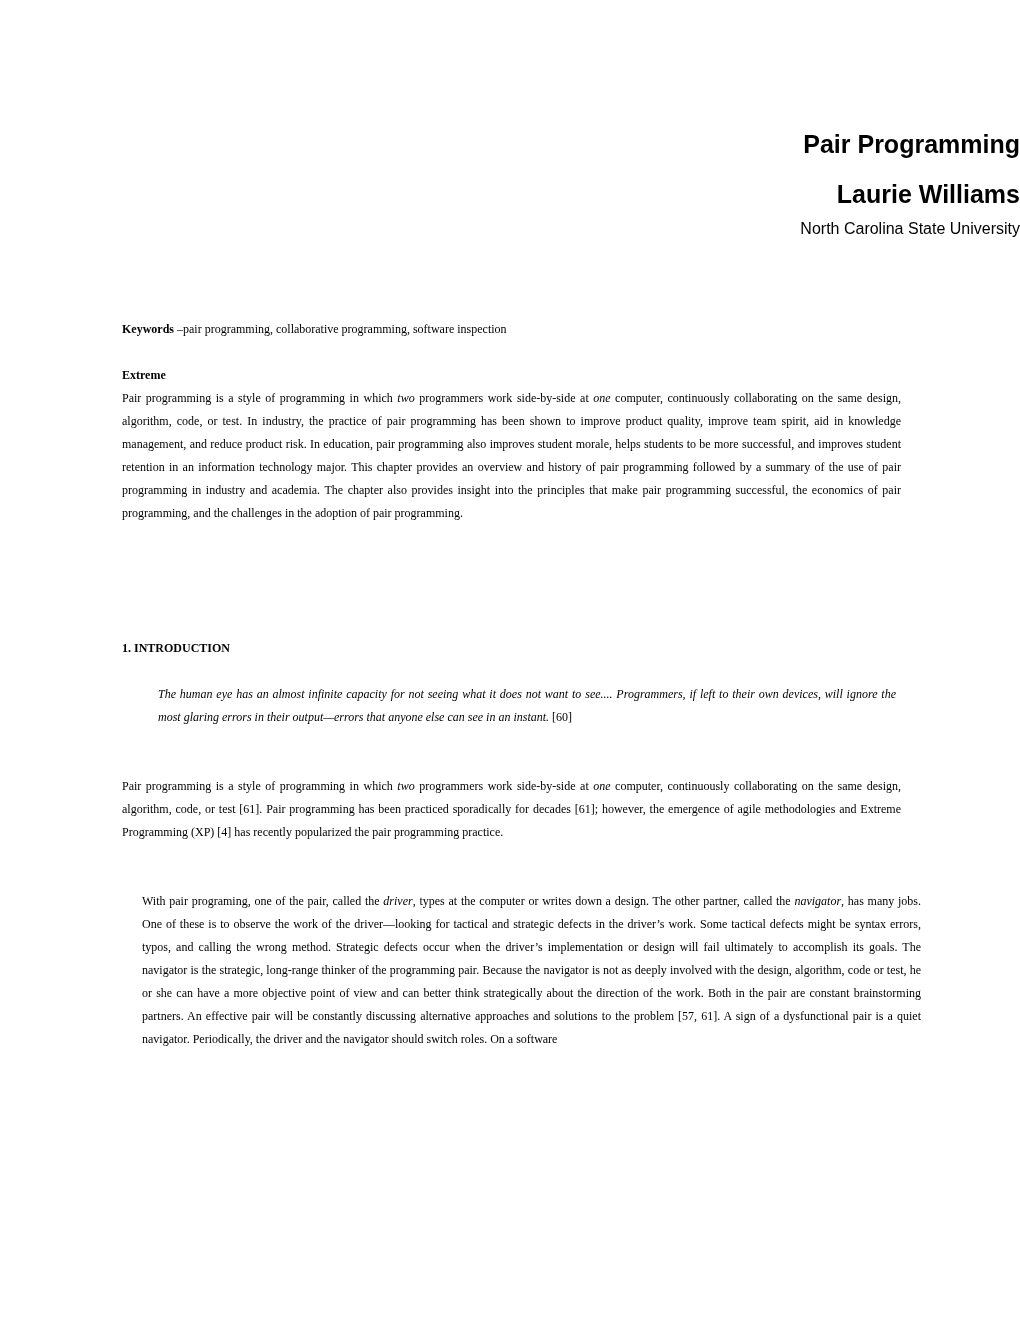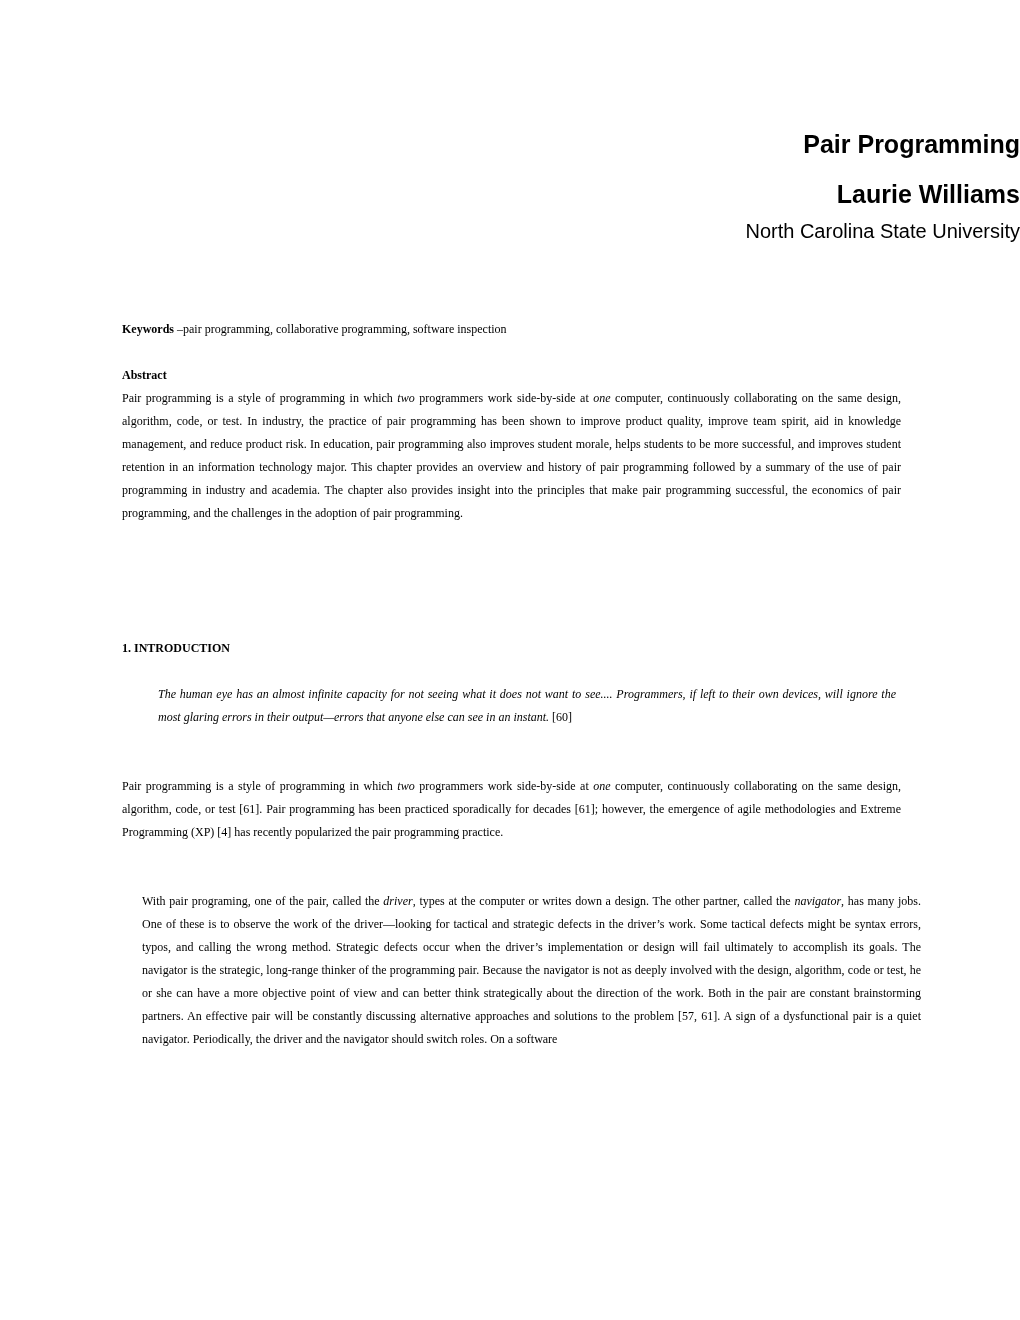--- a/index.html
+++ b/index.html
@@ -1,41 +1,41 @@
 <!DOCTYPE html>
 <html><head>
 <meta charset="utf-8">
 <style>
   html, body { margin: 0; padding: 0; background: #ffffff; }
   body { width: 1020px; height: 1320px; position: relative; overflow: hidden; color: #000; }
   .title { position: absolute; left: 0; width: 1020px; text-align: right; font-family: "Liberation Sans", sans-serif; font-weight: bold; }
   #t1 { top: 130px; font-size: 25px; }
   #t2 { top: 180px; font-size: 25px; }
-  #t3 { top: 220px; font-size: 20px; font-weight: normal; }
+  #t3 { top: 220px; font-size: 16px; font-weight: normal; }
   .txt { font-family: "Liberation Serif", serif; font-size: 12px; line-height: 23px; text-align: justify; text-align-last: left; margin: 0; }
   .abs { position: absolute; left: 122px; width: 779px; }
   #kw { top: 318px; }
   #abs-h { top: 364px; font-weight: bold; }
   #abs-p { top: 387px; }
   #intro-h { top: 637px; font-weight: bold; }
   #quote { position: absolute; left: 158px; width: 738px; top: 683px; font-style: italic; }
   #p1 { top: 775px; }
   #p2 { top: 890px; margin-left: 20px; }
   .plain { font-style: normal; }
 </style>
 </head>
 <body>
 
 <div id="t1" class="title">Pair Programming</div>
 <div id="t2" class="title">Laurie Williams</div>
 <div id="t3" class="title">North Carolina State University</div>
 
 <p id="kw" class="txt abs"><b>Keywords</b><span> –pair programming, collaborative programming, software inspection</span></p>
 
-<p id="abs-h" class="txt abs">Abstract</p>
+<p id="abs-h" class="txt abs">Extreme</p>
 <p id="abs-p" class="txt abs"><span>Pair programming is a style of programming in which </span><i>two</i><span> programmers work side-by-side at </span><i>one</i><span> computer, continuously collaborating on the same design, algorithm, code, or test.  In industry, the practice of pair programming has been shown to improve product quality, improve team spirit, aid in knowledge management, and reduce product risk.  In education, pair programming also improves student morale, helps students to be more successful, and improves student retention in an information technology major.  This chapter provides an overview and history of pair programming followed by a summary of the use of pair programming in industry and academia.  The chapter also provides insight into the principles that make pair programming successful, the economics of pair programming, and the challenges in the adoption of pair programming.</span></p>
 
 <p id="intro-h" class="txt abs">1. INTRODUCTION</p>
 
 <p id="quote" class="txt"><span>The human eye has an almost infinite capacity for not seeing what it does not want to see.... Programmers, if left to their own devices, will ignore the most glaring errors in their output—errors that anyone else can see in an instant.</span><span class="plain"> [60]</span></p>
 
 <p id="p1" class="txt abs"><span>Pair programming is a style of programming in which </span><i>two</i><span> programmers work side-by-side at </span><i>one</i><span> computer, continuously collaborating on the same design, algorithm, code, or test [61].  Pair programming has been practiced sporadically for decades [61]; however, the emergence of agile methodologies and Extreme Programming (XP) [4] has recently popularized the pair programming practice.</span></p>
 
 <p id="p2" class="txt abs"><span>With pair programing, one of the pair, called the </span><i>driver</i><span>, types at the computer or writes down a design. The other partner, called the </span><i>navigator</i><span>, has many jobs. One of these is to observe the work of the driver—looking for tactical and strategic defects in the driver’s work. Some tactical defects might be syntax errors, typos, and calling the wrong method. Strategic defects occur when the driver’s implementation or design will fail ultimately to accomplish its goals. The navigator is the strategic, long-range thinker of the programming pair. Because the navigator is not as deeply involved with the design, algorithm, code or test, he or she can have a more objective point of view and can better think strategically about the direction of the work.  Both in the pair are constant brainstorming partners.  An effective pair will be constantly discussing alternative approaches and solutions to the problem [57, 61].  A sign of a dysfunctional pair is a quiet navigator.  Periodically, the driver and the navigator should switch roles.  On a software</span></p>
 

